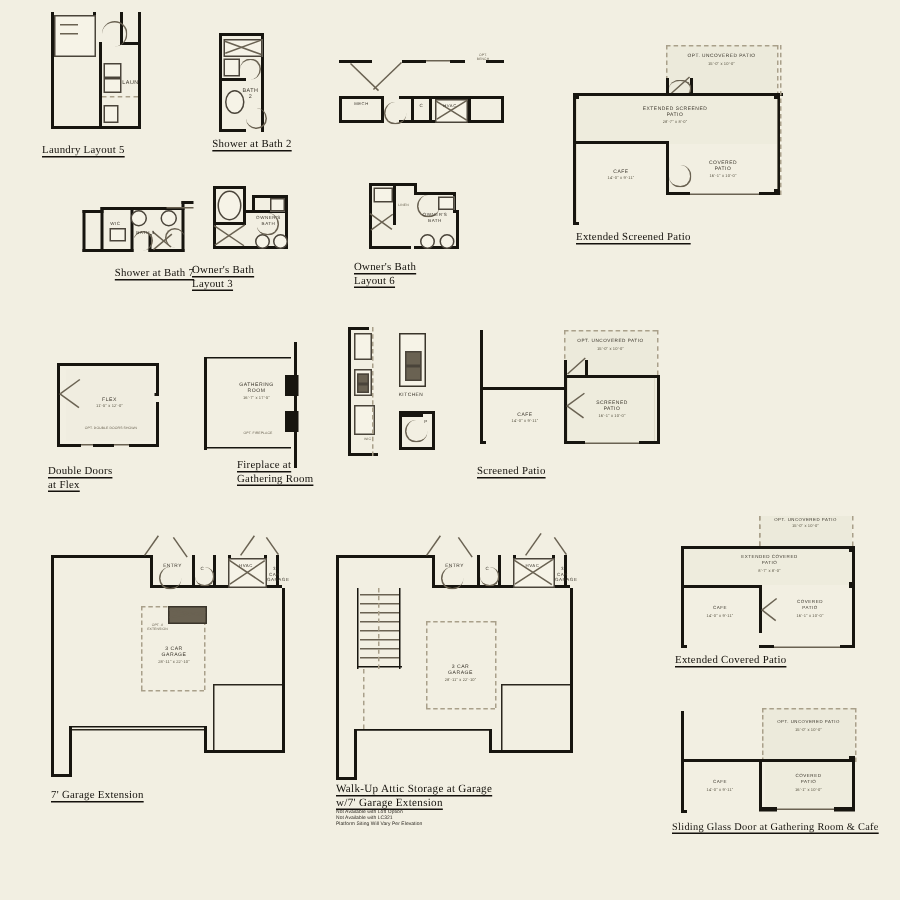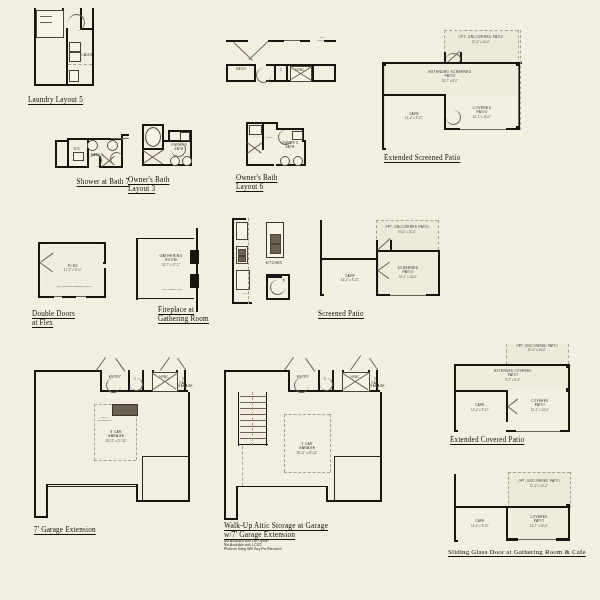--- a/index.html
+++ b/index.html
@@ -90,20 +90,39 @@
       <div class="fixt" style="left:41px;top:44px;width:10px;height:8px;"></div>
       <div class="fixt" style="left:41px;top:62px;width:8px;height:10px;"></div>
       <div class="dash" style="left:40px;top:56px;width:24px;"></div>
       <div class="room rname" style="left:50px;top:45px;width:18px;">LAUN</div>
       <div class="wt" style="left:12px;top:8px;width:12px;height:.6px;"></div>
       <div class="wt" style="left:12px;top:14px;width:12px;height:.6px;"></div>
     </div>
     <div class="caption" style="left:0px;top:88px;width:80px;">Laundry Layout 5</div>
   </div>
 
+  <div class="option" style="left:140px;top:22px;width:56px;height:70px;">
+    <div class="plan">
+      <div class="w" style="left:6px;top:0;width:2px;height:66px;"></div>
+      <div class="w" style="left:34px;top:0;width:2px;height:66px;"></div>
+      <div class="w" style="left:6px;top:0;width:30px;height:2px;"></div>
+      <div class="w" style="left:6px;top:30px;width:18px;height:1.6px;"></div>
+      <div class="w" style="left:6px;top:64px;width:18px;height:2px;"></div>
+      <div class="fixt" style="left:9px;top:4px;width:24px;height:10px;"></div>
+      <div class="diag" style="left:10px;top:5px;width:26px;transform:rotate(20deg);"></div>
+      <div class="diag" style="left:10px;top:13px;width:26px;transform:rotate(-20deg);"></div>
+      <div class="fixt" style="left:9px;top:17px;width:9px;height:10px;"></div>
+      <div class="swing tr" style="left:20px;top:17px;width:13px;height:13px;"></div>
+      <div class="fixtr" style="left:10px;top:38px;width:11px;height:14px;"></div>
+      <div class="swing br" style="left:24px;top:50px;width:13px;height:13px;"></div>
+      <div class="room rname" style="left:18px;top:36px;width:18px;white-space:pre-line;">BATH
+2</div>
+    </div>
+    <div class="caption" style="left:-14px;top:70px;width:84px;text-align:center;">Shower at Bath 2</div>
+  </div>
 
   <div class="option" style="left:226px;top:36px;width:112px;height:62px;">
     <div class="plan">
       <div class="w" style="left:0;top:4px;width:22px;height:2px;"></div>
       <div class="w" style="left:42px;top:4px;width:16px;height:2px;"></div>
       <div class="w" style="left:74px;top:4px;width:10px;height:2px;"></div>
       <div class="w" style="left:98px;top:4px;width:12px;height:2px;"></div>
       <div class="wt" style="left:58px;top:4px;width:16px;height:.6px;"></div>
       <div class="room rtiny" style="left:84px;top:0px;width:24px;">OPT.<br>BENCH</div>
       <div class="w" style="left:0;top:28px;width:2px;height:2px;"></div>

